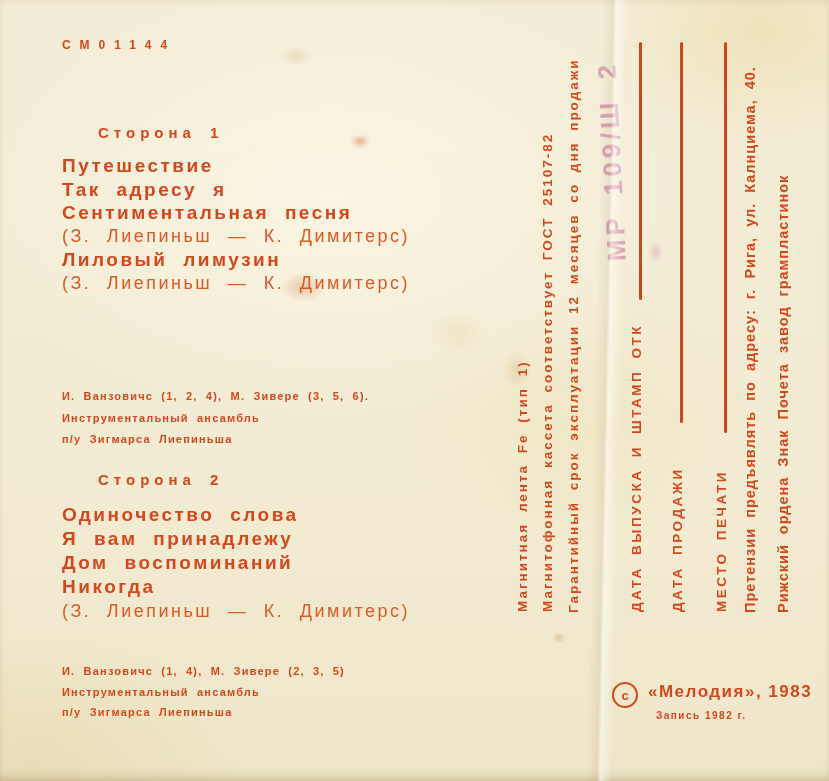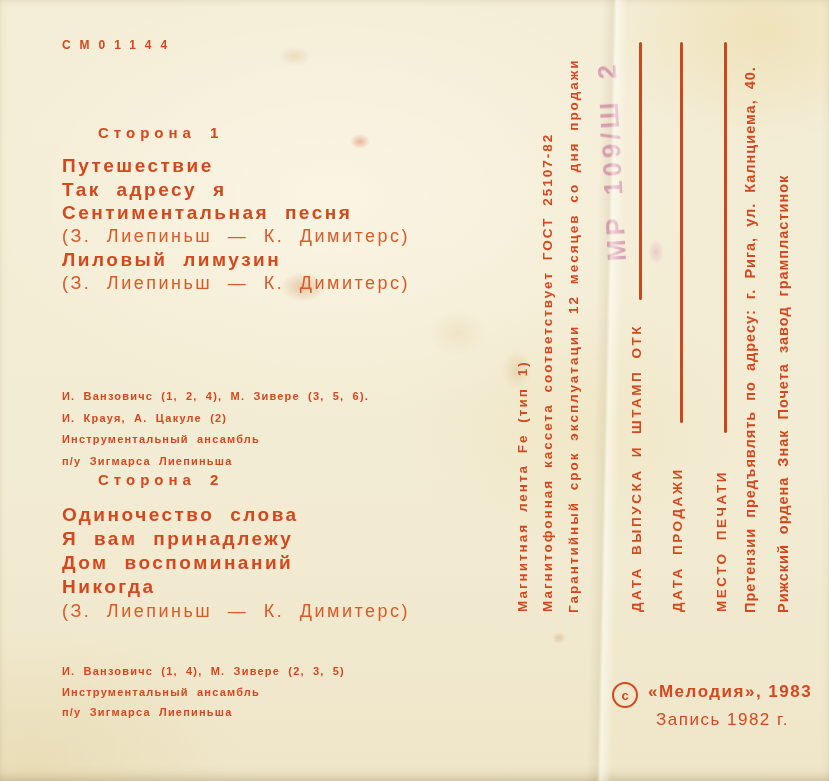--- a/index.html
+++ b/index.html
@@ -36,21 +36,21 @@
     position:absolute;transform-origin:0 0;transform:rotate(-93deg);
     white-space:nowrap;font-size:26px;font-weight:700;letter-spacing:4px;word-spacing:8px;
     color:rgba(198,94,152,.55);filter:blur(.4px);
   }
   .cc{
     position:absolute;width:22px;height:22px;border:2.5px solid #d5481e;border-radius:50%;
     display:flex;align-items:center;justify-content:center;
     font-size:13px;font-weight:700;
   }
   .pub{font-size:17px;font-weight:700;letter-spacing:1.5px;white-space:nowrap;}
-  .rec{font-size:17px;font-weight:400;letter-spacing:1.5px;white-space:nowrap;}
+  .rec{font-size:10px;font-weight:700;letter-spacing:1.5px;white-space:nowrap;}
   .crease{
     position:absolute;left:594px;top:-10px;width:26px;height:810px;
     background:linear-gradient(90deg,rgba(0,0,0,0) 0%,rgba(130,105,55,.10) 42%,rgba(255,255,248,.55) 56%,rgba(0,0,0,0) 100%);
     transform:skewX(-1.2deg);
     pointer-events:none;
   }
   .stain{position:absolute;border-radius:50%;pointer-events:none;}
   .st1{left:280px;top:272px;width:46px;height:30px;background:radial-gradient(closest-side,rgba(186,104,46,.30),rgba(186,104,46,0));}
   .st2{left:350px;top:134px;width:20px;height:15px;background:radial-gradient(closest-side,rgba(212,88,40,.40),rgba(212,88,40,0));}
   .st3{left:278px;top:46px;width:34px;height:20px;background:radial-gradient(closest-side,rgba(198,150,80,.22),rgba(198,150,80,0));}
@@ -80,21 +80,20 @@
     <div class="tl">Путешествие</div>
     <div class="tl">Так адресу я</div>
     <div class="tl">Сентиментальная песня</div>
     <div class="tl lt">(З. Лиепиньш — К. Димитерс)</div>
     <div class="tl">Лиловый лимузин</div>
     <div class="tl lt">(З. Лиепиньш — К. Димитерс)</div>
   </div>
 
   <div class="abs credits" style="left:62px;top:386px;">
     <div class="cl">И. Ванзовичс (1, 2, 4), М. Зивере (3, 5, 6).</div>
-    <div class="cl">И. Крауя, А. Цакуле (2)</div>
     <div class="cl">Инструментальный ансамбль</div>
     <div class="cl">п/у Зигмарса Лиепиньша</div>
   </div>
 
   <div class="abs heading" style="left:62px;top:471px;">Сторона 2</div>
 
   <div class="abs tracks s2" style="left:62px;top:503px;">
     <div class="tl">Одиночество слова</div>
     <div class="tl">Я вам принадлежу</div>
     <div class="tl">Дом воспоминаний</div>

